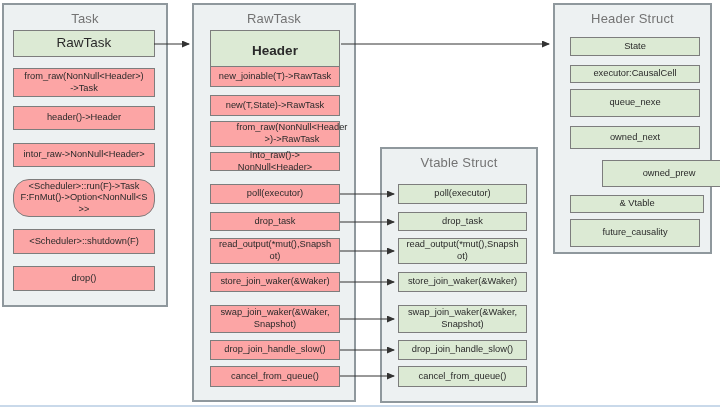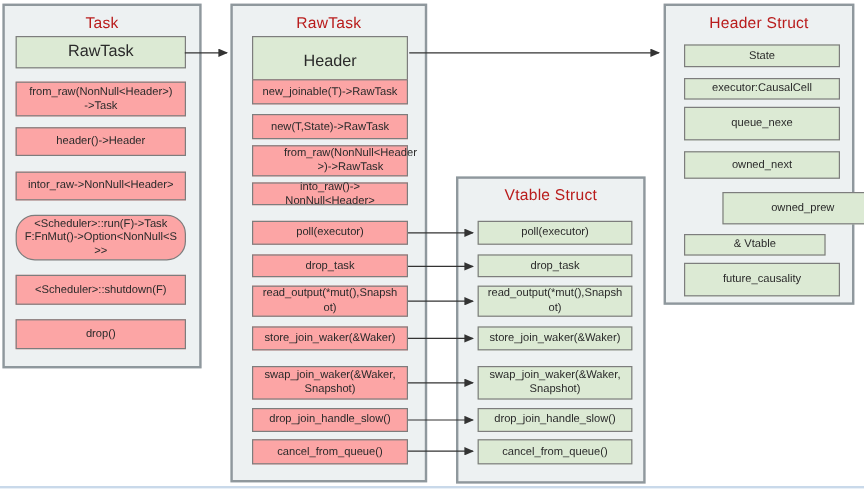--- a/index.html
+++ b/index.html
@@ -17,21 +17,21 @@
     background: #edf1f2;
     border: 2px solid #8f989d;
   }
   .box-title {
     position: absolute;
     top: 6px;
     left: 0;
     width: 100%;
     text-align: center;
     font-size: 13px;
-    color: #b91c1c;
+    color: #737373;
     letter-spacing: .2px;
   }
   .node {
     position: absolute;
     display: flex;
     align-items: center;
     justify-content: center;
     text-align: center;
     font-size: 9.3px;
     line-height: 1.25;
@@ -69,21 +69,21 @@
     <div class="node yellow" style="left:9px; top:138px; width:142px; height:24px;">intor_raw-&gt;NonNull&lt;Header&gt;</div>
     <div class="node yellow" style="left:9px; top:174px; width:142px; height:38px;border-radius:16px;">&lt;Scheduler&gt;::run(F)-&gt;Task
 F:FnMut()-&gt;Option&lt;NonNull&lt;S
 &gt;&gt;</div>
     <div class="node yellow" style="left:9px; top:224px; width:142px; height:25px;">&lt;Scheduler&gt;::shutdown(F)</div>
     <div class="node yellow" style="left:9px; top:261px; width:142px; height:25px;">drop()</div>
   </div>
 
   <div class="container-box" style="left:192px; top:3px; width:164px; height:399px;">
     <div class="box-title">RawTask</div>
-    <div class="node green big" style="left:16px; top:25px; width:130px; height:42px;">Header</div>
+    <div class="node green big" style="left:16px; top:25px; width:130px; height:42px;font-weight:bold;">Header</div>
     <div class="node yellow" style="left:16px; top:61px; width:130px; height:21px;">new_joinable(T)-&gt;RawTask</div>
     <div class="node yellow" style="left:16px; top:90px; width:130px; height:21px;">new(T,State)-&gt;RawTask</div>
     <div class="node yellow" style="left:16px; top:116px; width:130px; height:26px;padding-left:34px;">from_raw(NonNull&lt;Header
 &gt;)-&gt;RawTask</div>
     <div class="node yellow" style="left:16px; top:147px; width:130px; height:19px;">into_raw()-&gt;
 NonNull&lt;Header&gt;</div>
     <div class="node yellow" style="left:16px; top:179px; width:130px; height:20px;">poll(executor)</div>
     <div class="node yellow" style="left:16px; top:207px; width:130px; height:19px;">drop_task</div>
     <div class="node yellow" style="left:16px; top:233px; width:130px; height:26px;">read_output(*mut(),Snapsh
 ot)</div>
@@ -107,21 +107,21 @@
     <div class="node green" style="left:16px; top:217px; width:129px; height:21px;">cancel_from_queue()</div>
   </div>
 
   <div class="container-box" style="left:553px; top:3px; width:159px; height:251px;">
     <div class="box-title">Header Struct</div>
     <div class="node green" style="left:15px; top:32px; width:130px; height:19px;">State</div>
     <div class="node green" style="left:15px; top:60px; width:130px; height:18px;text-align:center;">executor:CausalCell</div>
     <div class="node green" style="left:15px; top:84px; width:130px; height:28px;">queue_nexe</div>
     <div class="node green" style="left:15px; top:121px; width:130px; height:23px;">owned_next</div>
     <div class="node green" style="left:15px; top:155px; width:134px; height:27px;margin-left:32px;">owned_prew</div>
-    <div class="node green" style="left:15px; top:190px; width:118px; height:18px;">&amp; Vtable</div>
+    <div class="node green" style="left:15px; top:190px; width:134px; height:18px;">&amp; Vtable</div>
     <div class="node green" style="left:15px; top:214px; width:130px; height:28px;">future_causality</div>
   </div>
 
   <svg id="arrow-layer" width="720" height="411" viewBox="0 0 720 411">
     <defs>
       <marker id="arr" markerWidth="8" markerHeight="7" refX="7" refY="3.5" orient="auto">
         <path d="M0,0 L8,3.5 L0,7 z" fill="#333333"></path>
       </marker>
     </defs>
     <line x1="154" y1="44" x2="189" y2="44" stroke="#333333" stroke-width="1" marker-end="url(#arr)"></line>

